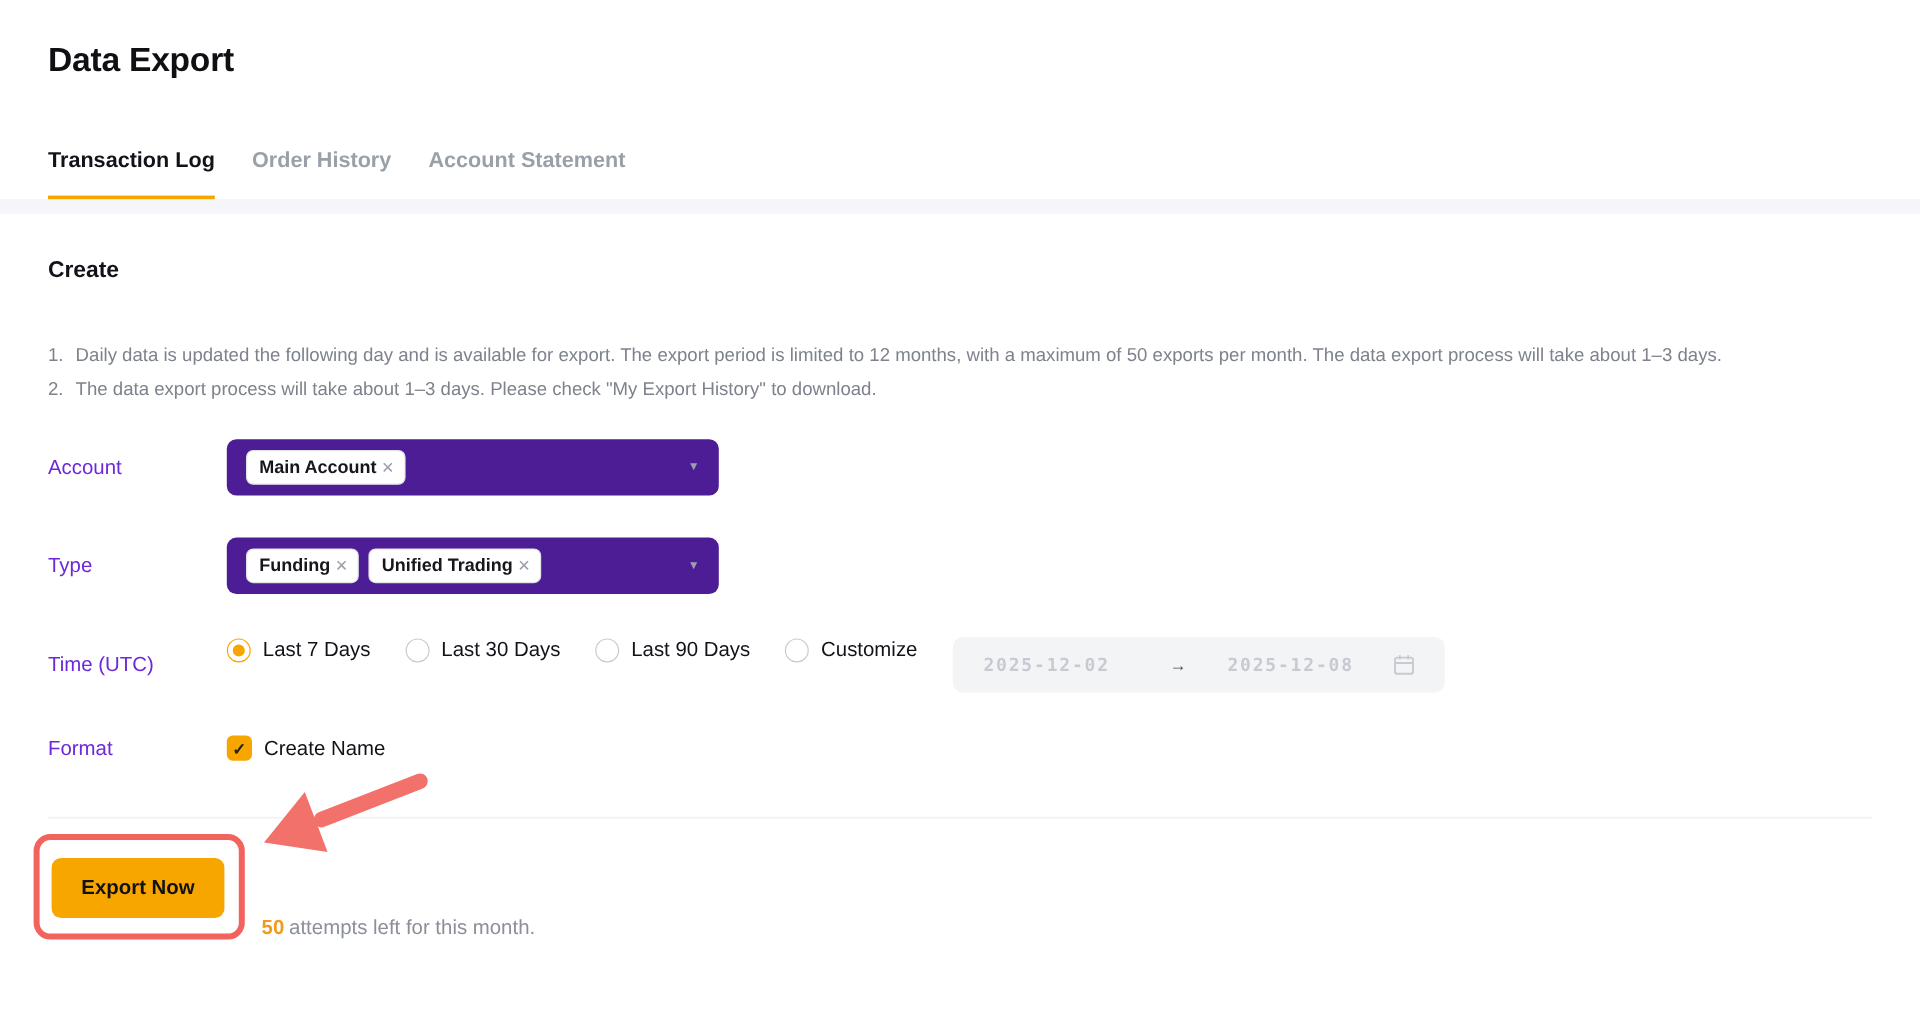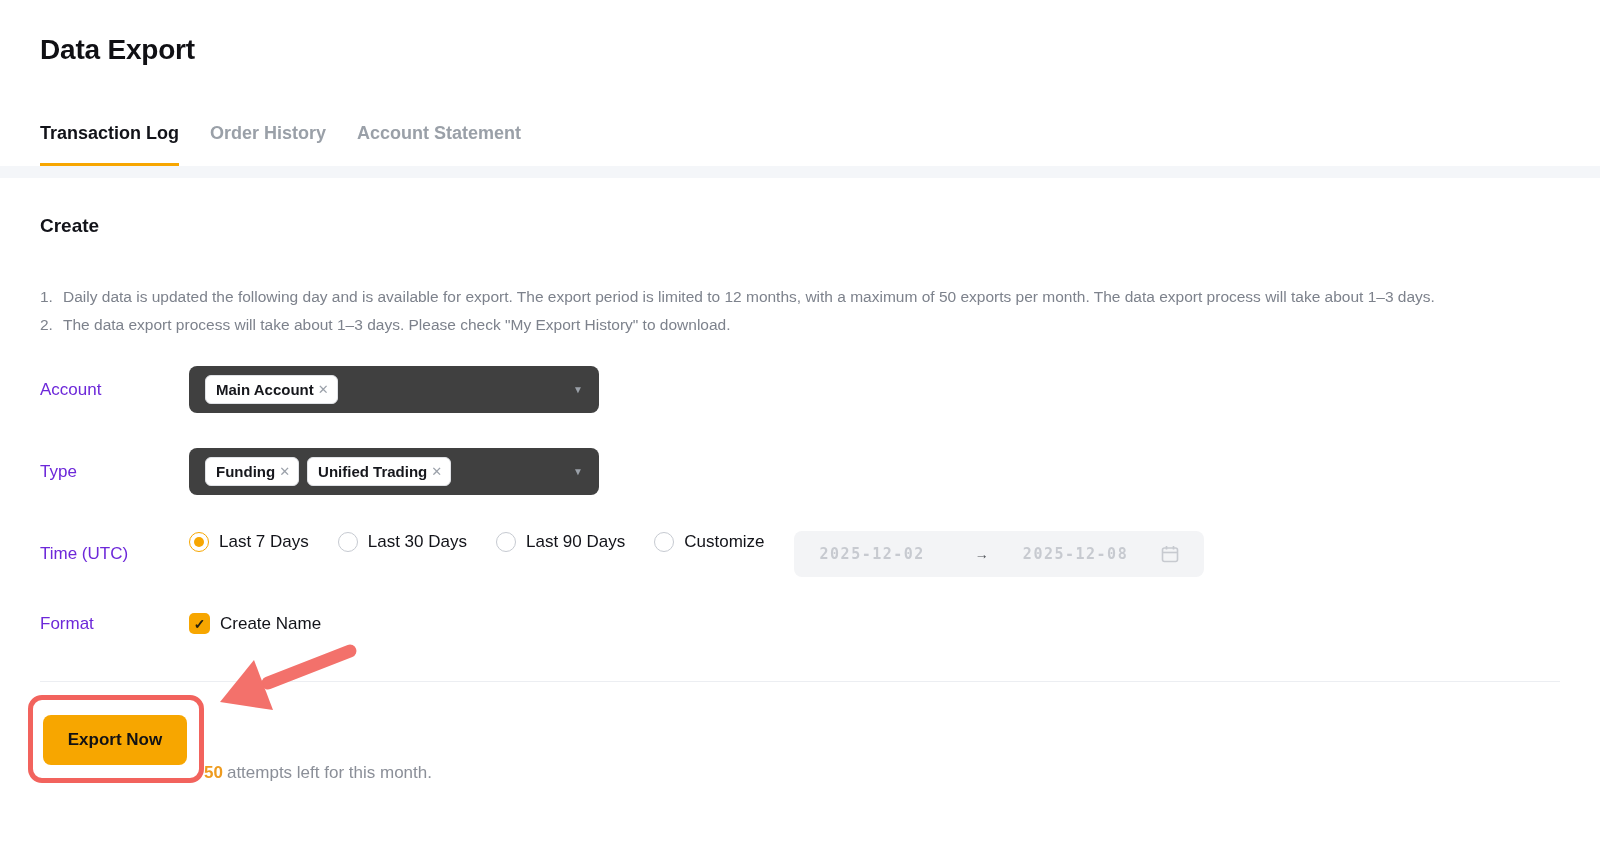--- a/index.html
+++ b/index.html
@@ -78,21 +78,21 @@
   .form-label {
     width:149px;
     flex:0 0 149px;
     font-size:17px;
     font-weight:500;
     color:#6d28d9;
   }
   .select-box {
     width:410px;
     height:47px;
-    background:#404040;
+    background:#4c1d95;
     border-radius:8px;
     display:flex;
     align-items:center;
     padding:0 16px;
     cursor:pointer;
   }
   .tag {
     background:#ffffff;
     border:1px solid #e0e2e6;
     border-radius:6px;
@@ -203,20 +203,21 @@
     background:#f7a600;
     border:none;
     border-radius:8px;
     font-family:"Liberation Sans", sans-serif;
     font-size:17px;
     font-weight:700;
     color:#121214;
     cursor:pointer;
   }
   .attempts {
+    margin-left:14px;
     font-size:17px;
     color:#8b8f98;
   }
   .attempts .count { color:#ee9b1f; font-weight:600; margin-right:4px; }
   .annotation-arrow {
     position:absolute;
     left:170px;
     top:-42px;
     pointer-events:none;
   }

